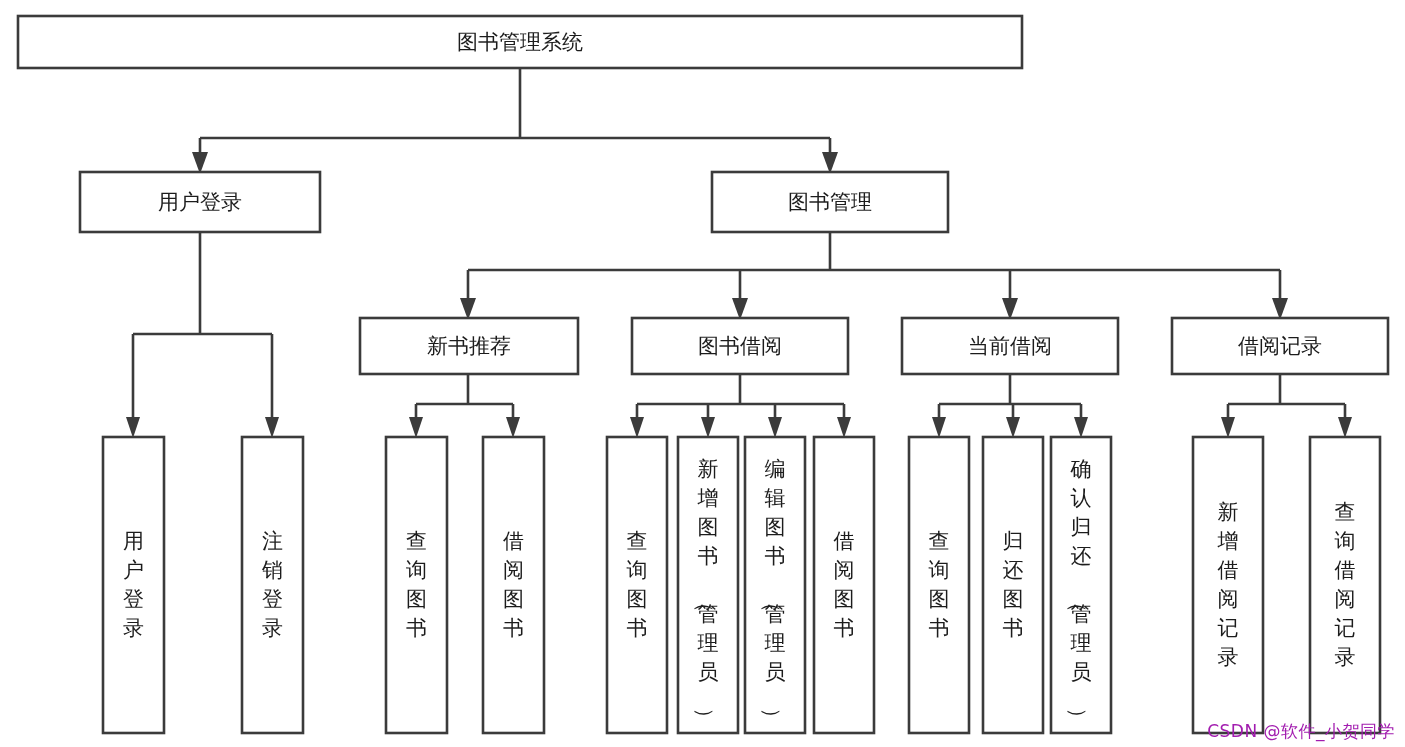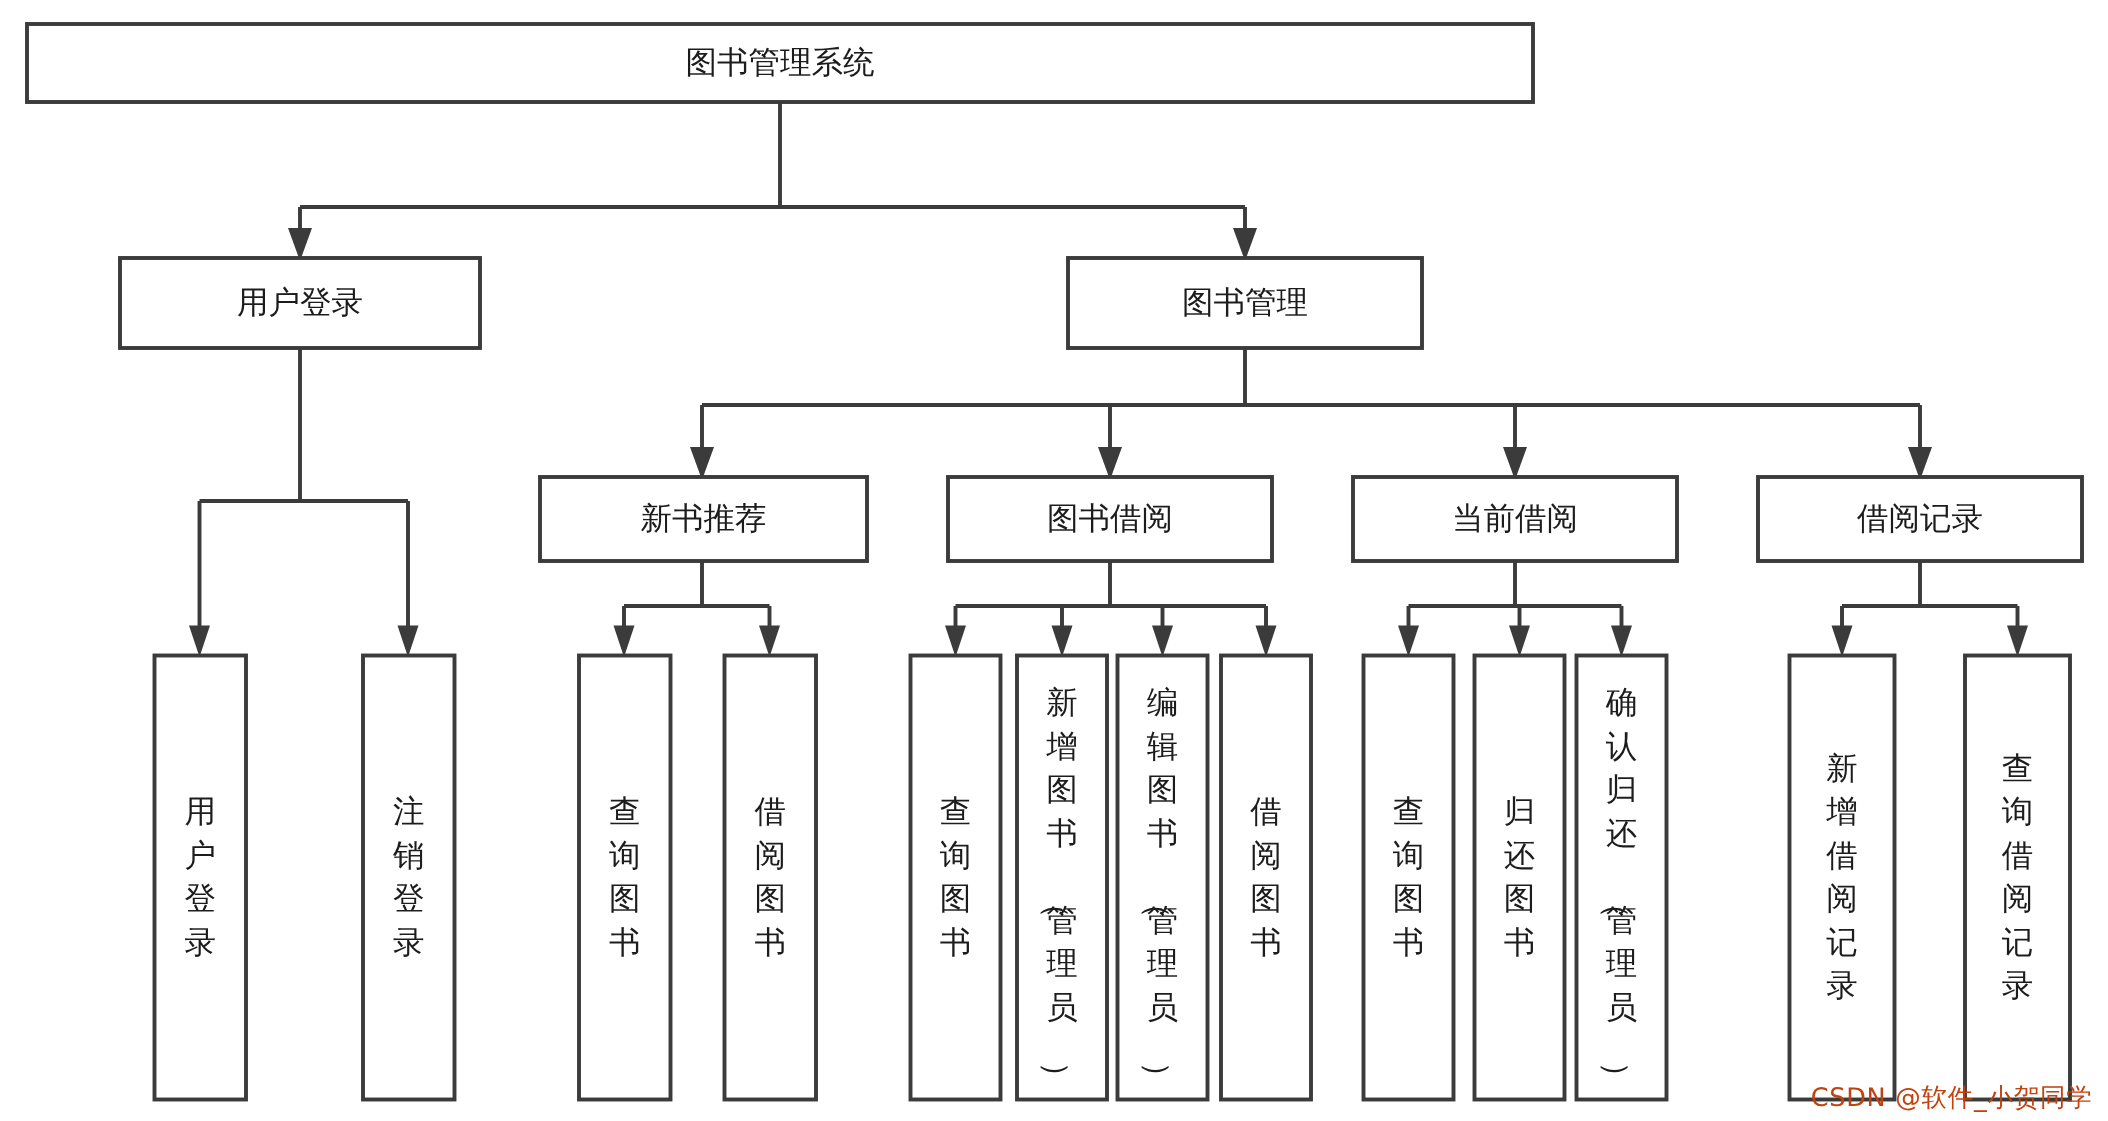--- a/index.html
+++ b/index.html
@@ -54,21 +54,21 @@
   .edge-arrow {
     fill: #3b3b3b;
     stroke: none;
   }
   .watermark {
     position: absolute;
     right: 10px;
     bottom: 4px;
     font-family: "DejaVu Sans", "Liberation Sans", sans-serif;
     font-size: 17px;
-    color: #c2410c;
+    color: #a21caf;
     letter-spacing: 0.5px;
     white-space: nowrap;
     user-select: none;
   }
 </style>
 </head>
 <body>
 
 <div id="diagram-root">
 

